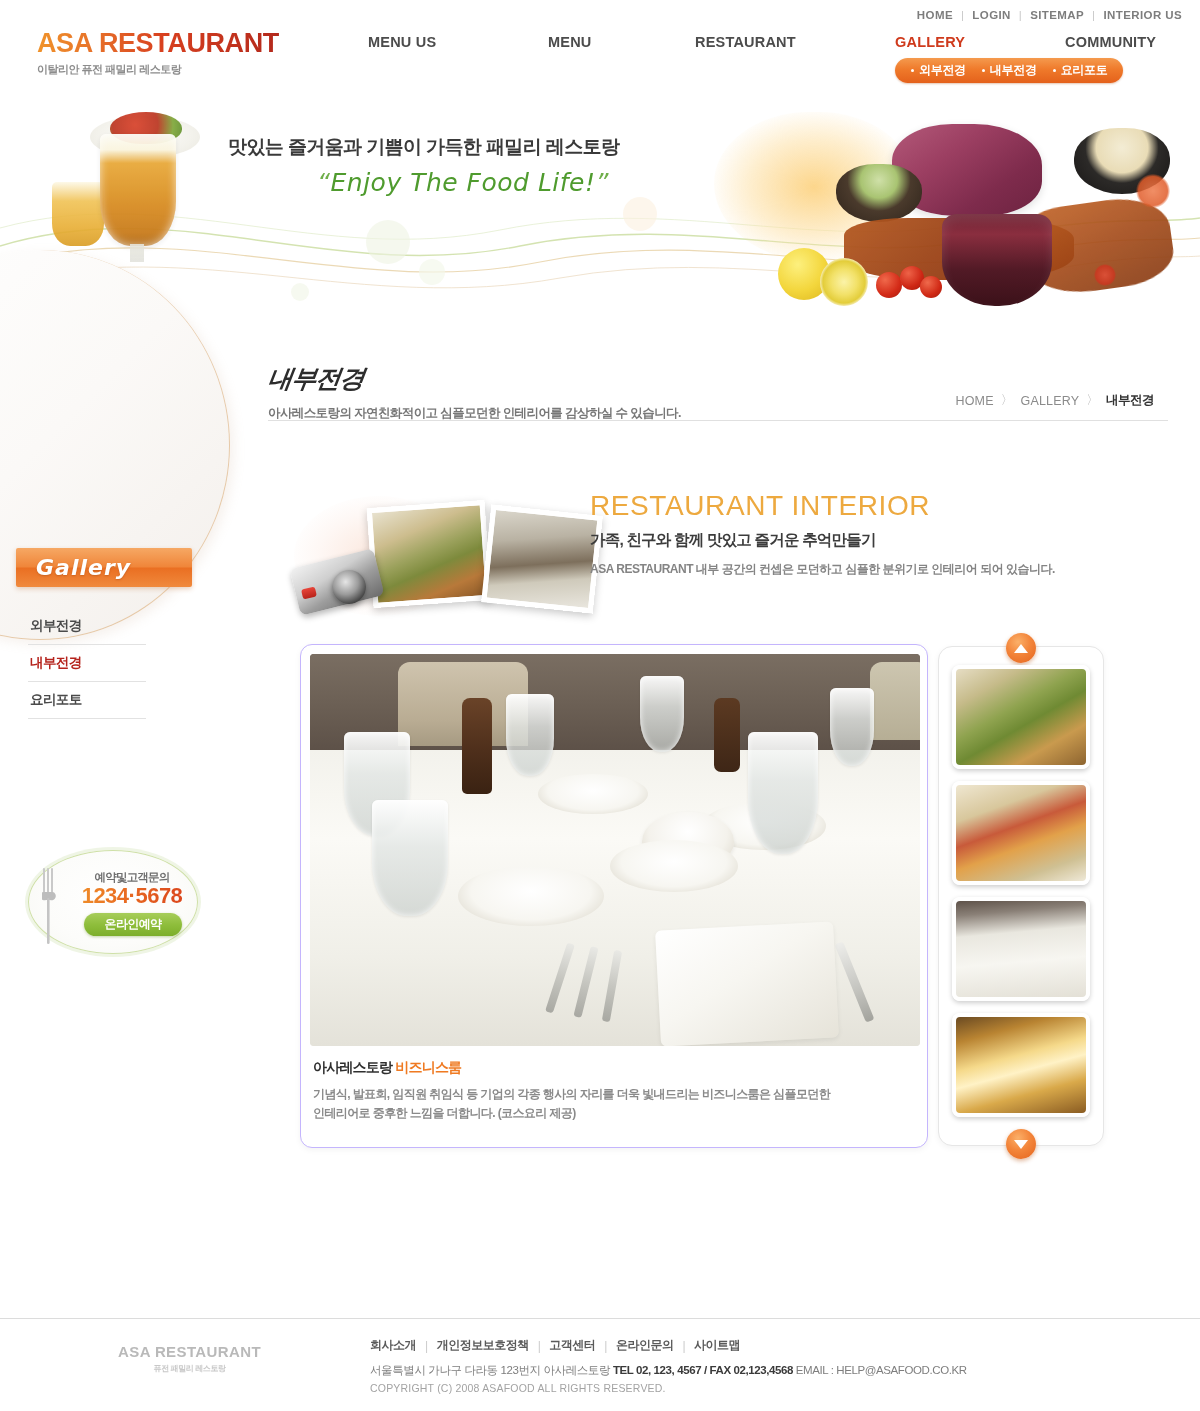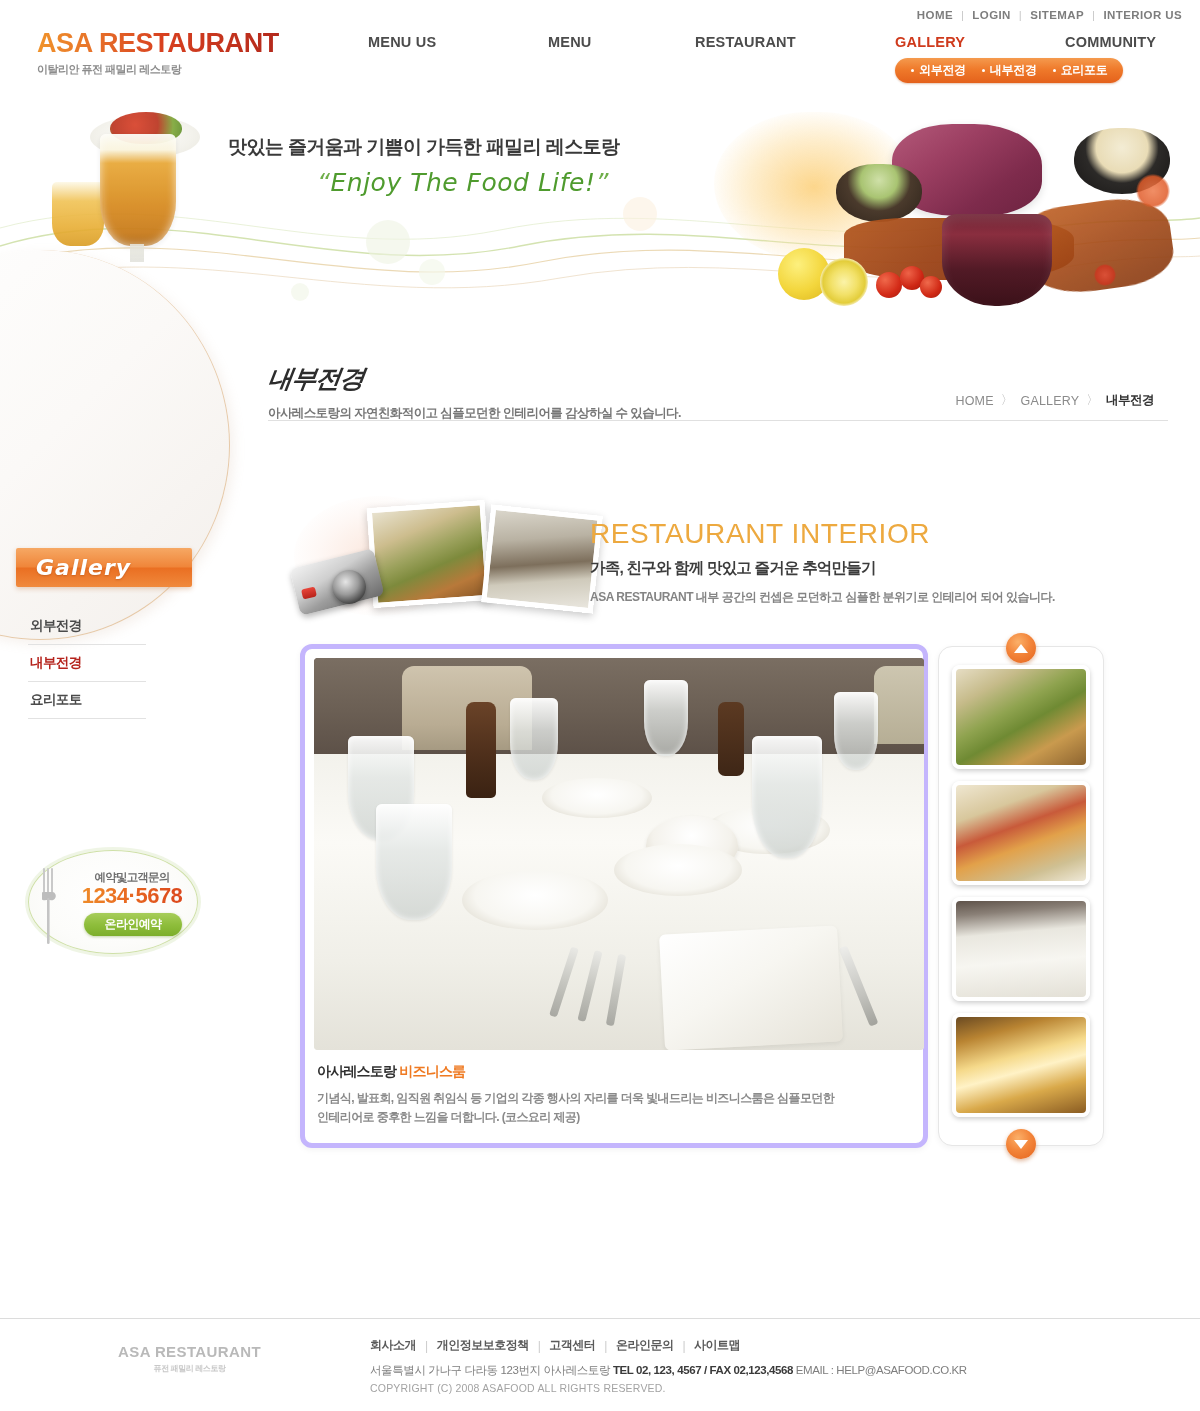--- a/index.html
+++ b/index.html
@@ -271,34 +271,33 @@
   }
   .camera-btn {
     position:absolute; left:12px; top:92px; width:14px; height:10px; border-radius:3px;
     background:linear-gradient(180deg,#e8453a,#b8231a); transform:rotate(-14deg);
   }
 
   .ci-block { position:absolute; left:300px; top:0; width:580px; }
   .ci-title {
     font-size:28px; font-weight:normal; color:#eda93f; letter-spacing:.6px;
     font-family:"Liberation Sans",sans-serif;
-    margin-top:28px;
   }
   .ci-sub {
     margin-top:8px; font-size:15.5px; font-weight:bold; color:#3c3c3c; letter-spacing:-0.8px;
   }
   .ci-body {
     margin-top:9px; font-size:12px; font-weight:bold; color:#848484;
     letter-spacing:-0.5px; line-height:1.55;
   }
 
   
   .gallery-card {
     position:absolute; left:300px; top:644px; width:628px; height:504px;
-    background:#fff; border:5px solid #c4b5fd; border-radius:12px;
+    background:#fff; border:1px solid #c4b5fd; border-radius:12px;
     box-shadow:0 2px 6px rgba(0,0,0,.05);
   }
   .main-photo {
     position:absolute; left:9px; top:9px; width:610px; height:392px;
     border-radius:4px; overflow:hidden;
     background:linear-gradient(180deg,#6b6157 0%,#7c7066 16%,#c9c4ba 24%,#eceae4 42%,#f4f3ee 70%,#e8e6df 100%);
   }
   .mp-wall { position:absolute; left:0; top:0; width:100%; height:96px;
     background:linear-gradient(180deg,#7a6e62 0%,#6b5f54 55%,#5d5148 100%); }
   .mp-chair1 { position:absolute; left:88px; top:8px; width:130px; height:84px; border-radius:12px 12px 0 0;

